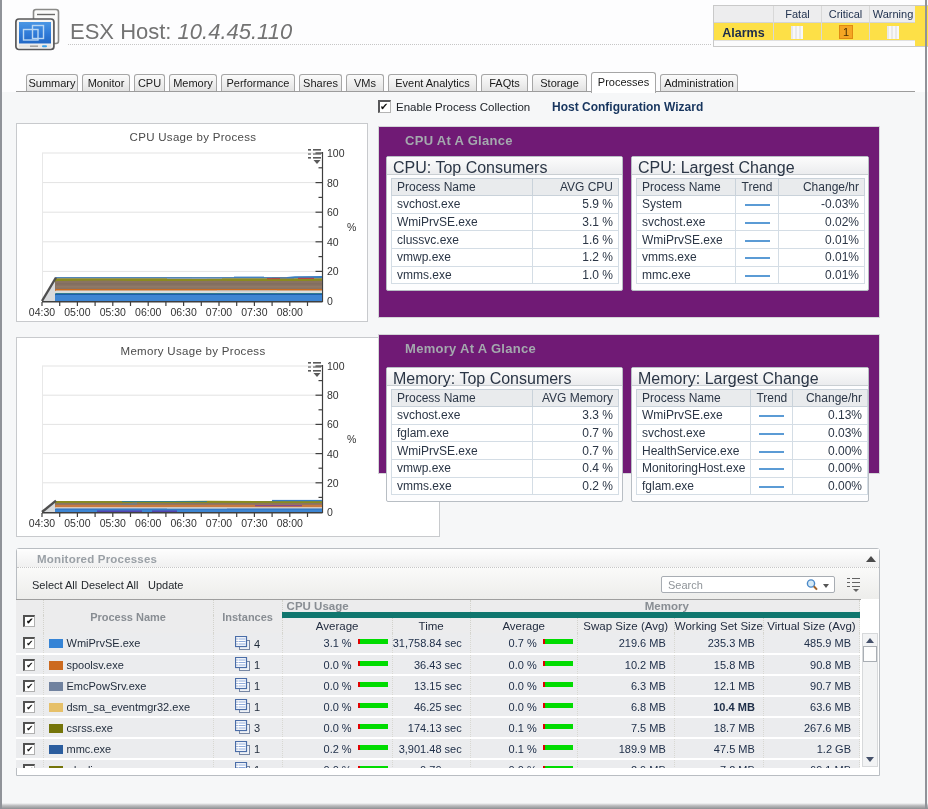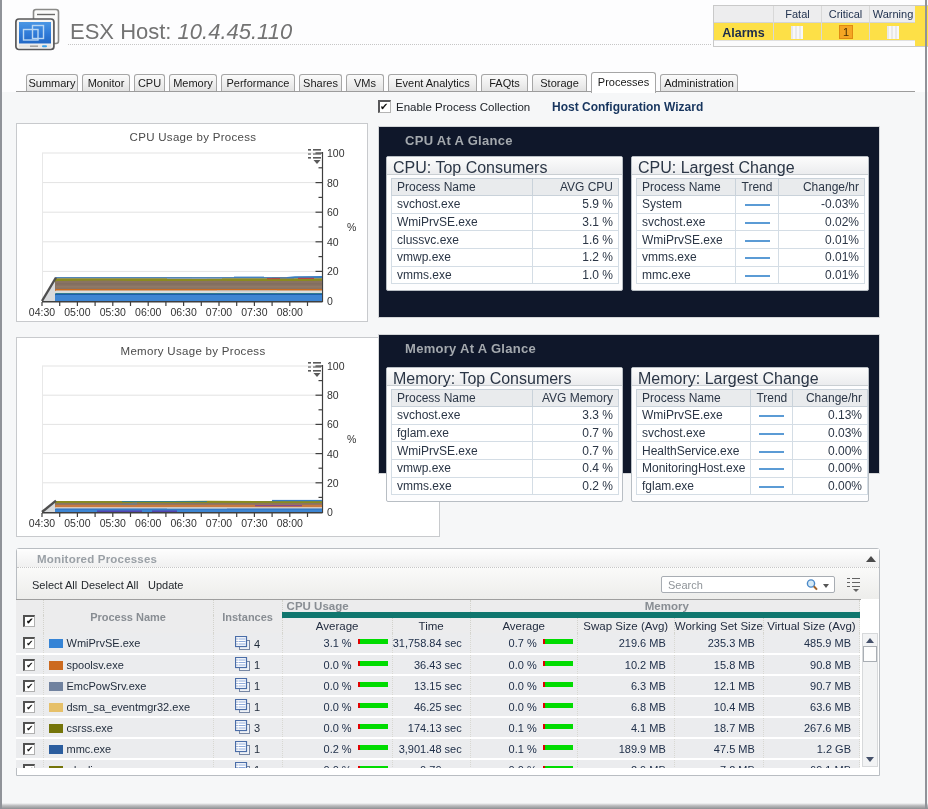--- a/index.html
+++ b/index.html
@@ -23,21 +23,21 @@
 .tab { position:absolute; top:74px; height:18px; background:linear-gradient(#fbfbfb,#ececec 60%,#e0e0e0); border:1px solid #a6a6a6; border-bottom:none; border-radius:3px 3px 0 0; font-size:11px; color:#1a1a1a; text-align:center; line-height:17px; z-index:2; }
 .tab.active { top:72px; height:21px; background:#fff; line-height:19px; z-index:4; }
 #tabline { left:16px; top:91px; width:899px; height:1px; background:#9c9c9c; z-index:3; }
 
 .wcb { position:absolute; width:13px; height:13px; background:#fff; border-top:2px solid #58585a; border-left:2px solid #58585a; border-right:1px solid #b4b4b4; border-bottom:1px solid #b4b4b4; }
 .wcb:after { content:"\2714"; position:absolute; left:0px; top:-1px; font-size:10px; color:#111; }
 #cklab { left:396px; top:101px; font-size:11.5px; color:#20242a; }
 #wiz { left:552px; top:100px; font-size:12px; font-weight:bold; color:#17355e; }
 
 .panel { position:absolute; background:#fff; border:1px solid #c8cacd; }
-.glance { position:absolute; background:#0f172a; border:1px solid #d4d6d8; }
+.glance { position:absolute; background:#701a75; border:1px solid #d4d6d8; }
 .gtitle { position:absolute; left:26px; top:6px; font-size:13px; font-weight:bold; color:#a4a9ae; letter-spacing:0.3px; }
 .sub { position:absolute; width:237px; height:135px; background:#fdfdfe; border:1px solid #b8bec4; border-radius:2px; }
 .subhdr { position:absolute; left:0; top:0; right:0; height:18px; background:linear-gradient(#fcfcfc,#ebecee); border-bottom:1px solid #c9ced2; font-size:16px; color:#2b3646; padding:2px 0 0 6px; }
 .gtab { position:absolute; left:4px; top:21px; border-collapse:collapse; table-layout:fixed; font-size:12px; color:#2b3646; }
 .gtab th { background:#e9ebed; border:1px solid #c9d2da; font-weight:normal; height:17px; padding:0 5px; }
 .gtab td { border:1px solid #d4dde5; height:17.7px; padding:0 5px; background:#fff; }
 .gtab .l { text-align:left; } .gtab .r { text-align:right; }
 .trend { display:inline-block; width:25px; height:2px; background:#5b9bd5; vertical-align:middle; }
 
 #mon { left:16px; top:548px; width:864px; height:228px; background:#fff; border:1px solid #b9bdc2; border-radius:3px 3px 0 0; }
@@ -592,42 +592,42 @@
                   <line x1="3.5" y1="5.5" x2="10.5" y2="5.5" stroke="#8fabdc" stroke-width="1"></line>
                   <line x1="3.5" y1="8" x2="10.5" y2="8" stroke="#8fabdc" stroke-width="1"></line>
                   <rect x="1.5" y="2.5" width="1" height="1" fill="#4a6da8"></rect>
                   <rect x="1.5" y="5" width="1" height="1" fill="#4a6da8"></rect>
                   <rect x="1.5" y="7.5" width="1" height="1" fill="#4a6da8"></rect>
                 </svg><span class="icnt">1</span></td>
           <td class="rr">0.0 %<span class="bar"></span></td>
               <td class="rr" style="padding-right:8px;">46.25 sec</td>
           <td class="rr">0.0 %<span class="bar"></span></td>
               <td class="rr" style="padding-right:8px;">6.8 MB</td>
-          <td class="rr" style="padding-right:8px;">10.4 MB</td>
+          <td class="rr" style="padding-right:8px;font-weight:bold;">10.4 MB</td>
               <td class="rr" style="padding-right:8px;">63.6 MB</td>
             </tr>
         <tr>
               <td>
                 <div class="cbc"></div>
               </td>
           <td class="nm"><span class="sw" style="background:#75750a;"></span>csrss.exe</td>
           <td class="ic"><svg width="16" height="15" viewBox="0 0 16 15" style="vertical-align:-3px;margin-right:3px;">
                   <rect x="4.5" y="4.5" width="10" height="9" fill="#eef1f6" stroke="#7787a4" stroke-width="1"></rect>
                   <rect x="0.5" y="0.5" width="11" height="10" fill="#fff" stroke="#4a6da8" stroke-width="1.2"></rect>
                   <line x1="3.5" y1="3" x2="10.5" y2="3" stroke="#8fabdc" stroke-width="1"></line>
                   <line x1="3.5" y1="5.5" x2="10.5" y2="5.5" stroke="#8fabdc" stroke-width="1"></line>
                   <line x1="3.5" y1="8" x2="10.5" y2="8" stroke="#8fabdc" stroke-width="1"></line>
                   <rect x="1.5" y="2.5" width="1" height="1" fill="#4a6da8"></rect>
                   <rect x="1.5" y="5" width="1" height="1" fill="#4a6da8"></rect>
                   <rect x="1.5" y="7.5" width="1" height="1" fill="#4a6da8"></rect>
                 </svg><span class="icnt">3</span></td>
           <td class="rr">0.0 %<span class="bar"></span></td>
               <td class="rr" style="padding-right:8px;">174.13 sec</td>
           <td class="rr">0.1 %<span class="bar"></span></td>
-              <td class="rr" style="padding-right:8px;">4.1 MB</td>
+              <td class="rr" style="padding-right:8px;">7.5 MB</td>
           <td class="rr" style="padding-right:8px;">18.7 MB</td>
               <td class="rr" style="padding-right:8px;">267.6 MB</td>
             </tr>
         <tr>
               <td>
                 <div class="cbc"></div>
               </td>
           <td class="nm"><span class="sw" style="background:#2b5d9e;"></span>mmc.exe</td>
           <td class="ic"><svg width="16" height="15" viewBox="0 0 16 15" style="vertical-align:-3px;margin-right:3px;">
                   <rect x="4.5" y="4.5" width="10" height="9" fill="#eef1f6" stroke="#7787a4" stroke-width="1"></rect>

